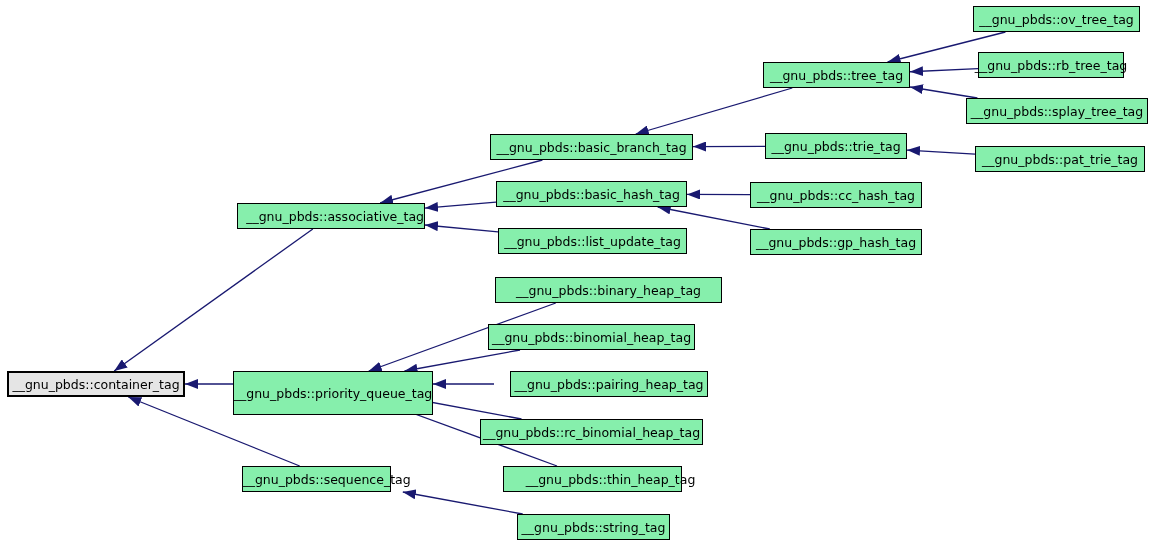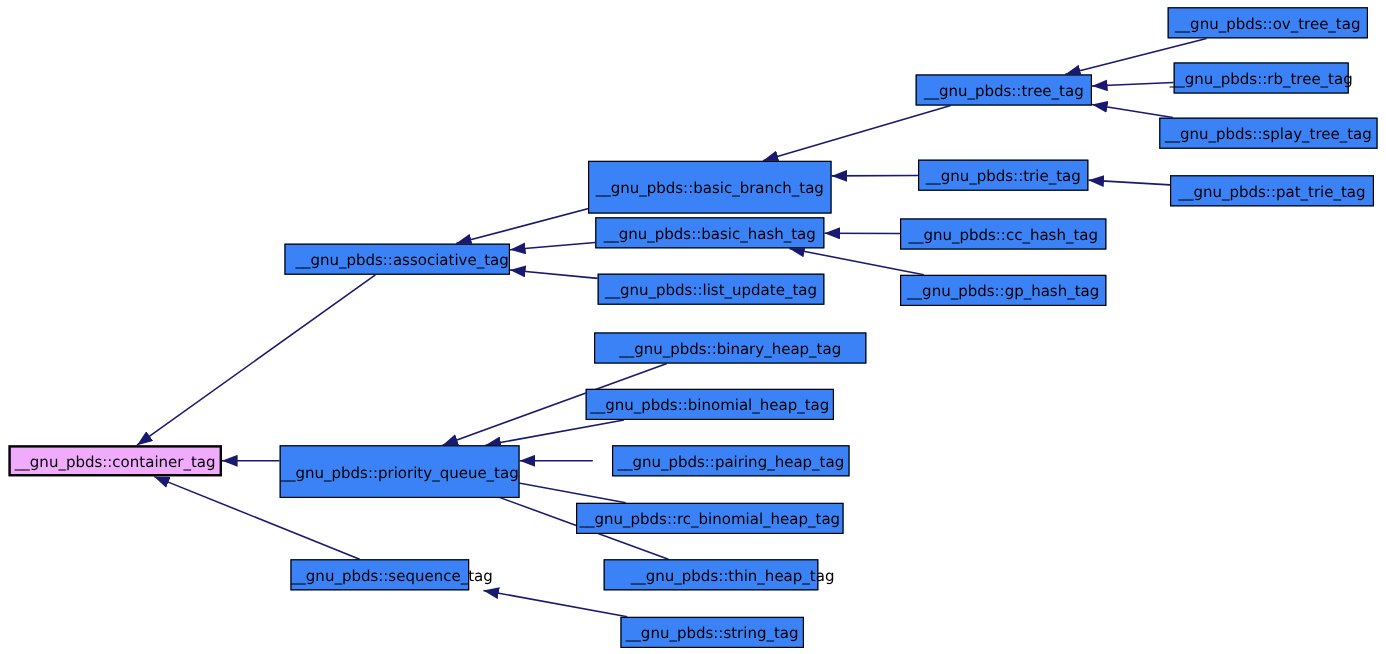--- a/index.html
+++ b/index.html
@@ -13,31 +13,31 @@
   }
   .edges-layer {
     position: absolute;
     left: 0; top: 0;
     width: 1155px; height: 545px;
   }
   .graph-node {
     position: absolute;
     box-sizing: border-box;
     border: 1px solid #000000;
-    background: #3b82f6;
+    background: #86efac;
     display: flex;
     align-items: center;
     justify-content: center;
     font-size: 12.5px;
     color: #000000;
     white-space: nowrap;
     cursor: pointer;
   }
   .graph-node.highlighted {
-    background: #f0abfc;
+    background: #e5e5e5;
     border-width: 2px;
     cursor: default;
   }
   .graph-node span { pointer-events: none; }
 </style>
 </head>
 <body>
 
 <div class="canvas">
   <svg class="edges-layer" width="1155" height="545" viewBox="0 0 1155 545" xmlns="http://www.w3.org/2000/svg">
@@ -73,21 +73,21 @@
       </div>
       <div class="graph-node" style="left: 237px; top: 203px; width: 188px; height: 26px; justify-content: flex-end;">
         <span>__gnu_pbds::associative_tag</span>
       </div>
       <div class="graph-node" style="left: 233px; top: 371px; width: 200px; height: 44px;">
         <span>__gnu_pbds::priority_queue_tag</span>
       </div>
       <div class="graph-node" style="left: 242px; top: 466px; width: 149px; height: 26px; padding-left: 20px;">
         <span>__gnu_pbds::sequence_tag</span>
       </div>
-      <div class="graph-node" style="left: 490px; top: 134px; width: 203px; height: 44px;">
+      <div class="graph-node" style="left: 490px; top: 134px; width: 203px; height: 26px;">
         <span>__gnu_pbds::basic_branch_tag</span>
       </div>
       <div class="graph-node" style="left: 496px; top: 181px; width: 191px; height: 26px;">
         <span>__gnu_pbds::basic_hash_tag</span>
       </div>
       <div class="graph-node" style="left: 498px; top: 228px; width: 189px; height: 26px;">
         <span>__gnu_pbds::list_update_tag</span>
       </div>
       <div class="graph-node" style="left: 495px; top: 277px; width: 227px; height: 26px;">
         <span>__gnu_pbds::binary_heap_tag</span>

